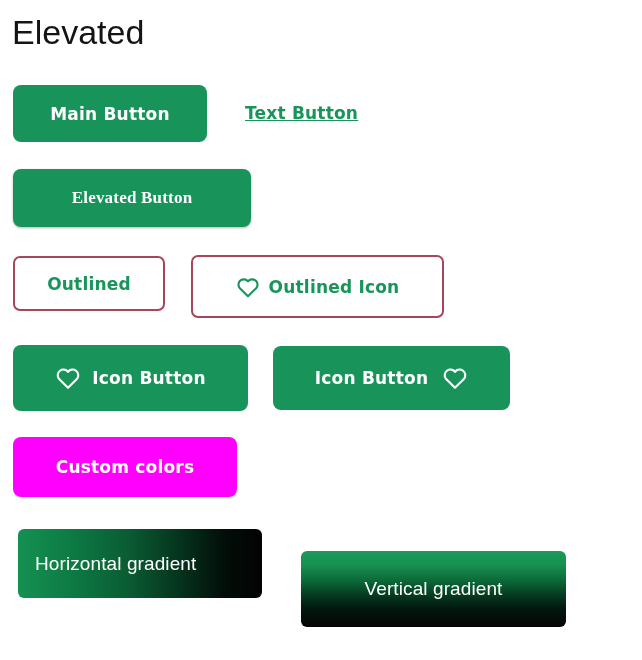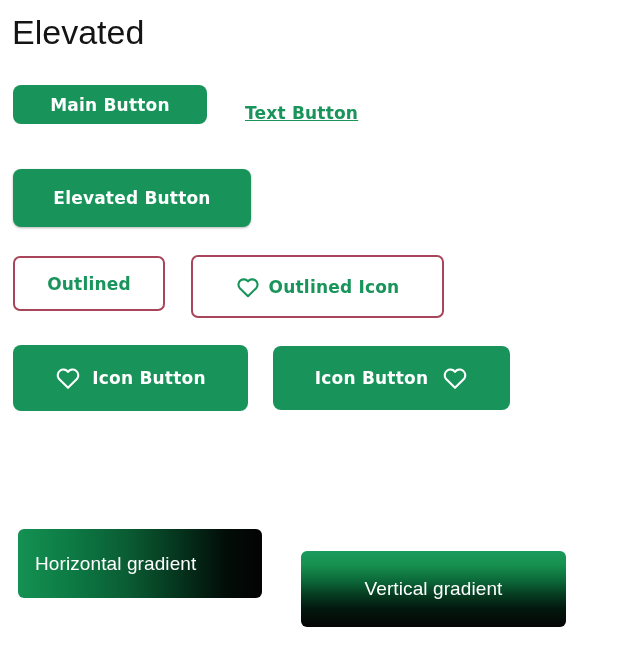--- a/index.html
+++ b/index.html
@@ -56,37 +56,38 @@
     white-space: nowrap;
     user-select: none;
     cursor: pointer;
   }
 
   .btn .label { display: inline-block; }
 
   
   #btn-main {
     left: 13px;  top: 85px;
-    width: 194px; height: 39px;
+    width: 194px; height: 57px;
   }
 
   #btn-text {
     left: 245px; top: 95px;
     width: 150px; height: 36px;
     background: transparent;
     color: #19945b;
     justify-content: flex-start;
     border-radius: 4px;
     text-decoration: underline;
   }
 
   #btn-elevated {
     left: 13px;  top: 169px;
     width: 238px; height: 58px;
     box-shadow: 0 1px 3px rgba(0,0,0,0.18), 0 1px 2px rgba(0,0,0,0.12);
+    font-family: Liberation Serif, serif;
   }
 
   #btn-rounded {
     left: 276px; top: 170px;
     width: 157px; height: 57px;
     border-radius: 999px;
   }
 
   .btn-outlined {
     background: #ffffff;
@@ -201,20 +202,23 @@
 
   <button class="btn" id="btn-icon-right">
     <span class="label">Icon Button</span>
     <span class="icon-heart">
       <svg viewBox="0 0 26 24" aria-hidden="true">
         <path d="M13 21.8 3.9 12.8A5.7 5.7 0 0 1 13 5.8a5.7 5.7 0 0 1 9.1 7Z" fill="none" stroke="#ffffff" stroke-width="2.1" stroke-linejoin="round" stroke-linecap="round"></path>
       </svg>
     </span>
   </button>
 
+  <button class="btn" id="btn-custom">
+    <span class="label">Custom colors</span>
+  </button>
 
   <button class="btn btn-gradient" id="btn-grad-h">
     <span class="label">Horizontal gradient</span>
   </button>
 
   <button class="btn btn-gradient" id="btn-grad-v">
     <span class="label">Vertical gradient</span>
   </button>
 
 </div>

